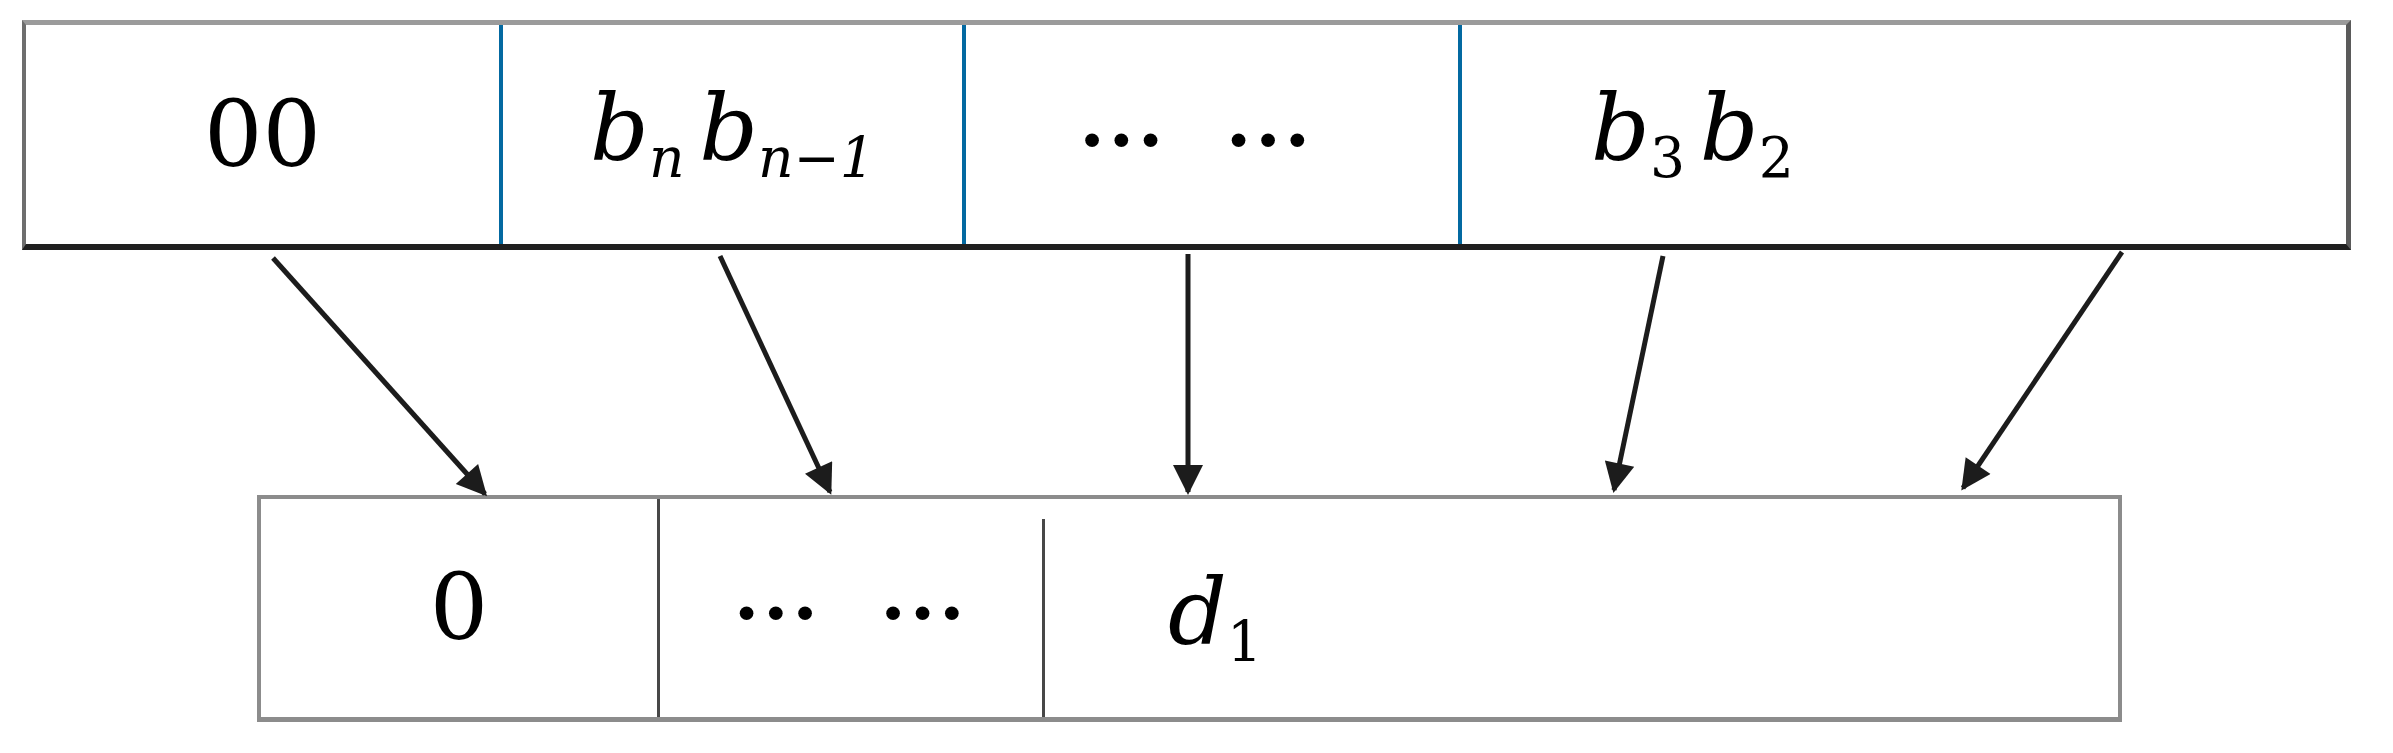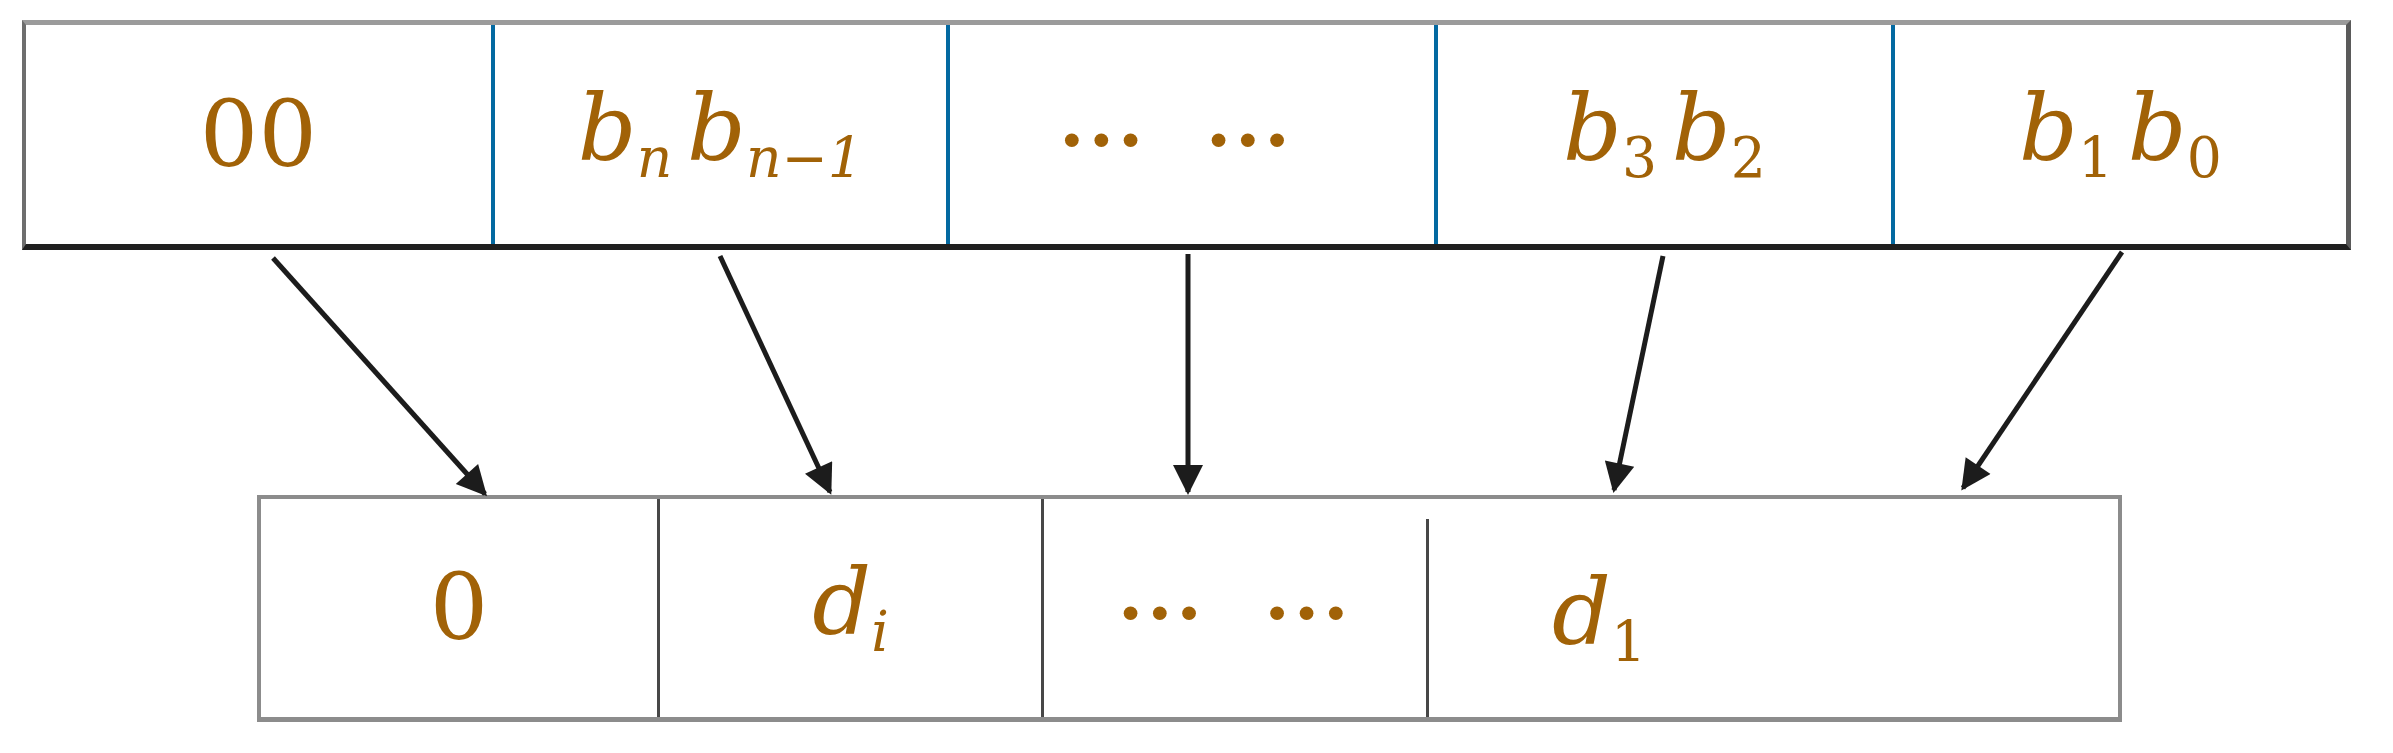--- a/index.html
+++ b/index.html
@@ -33,21 +33,21 @@
     justify-content: center;
     box-sizing: border-box;
     flex-shrink: 1;
     overflow: visible;
   }
   .row-top .cell + .cell { border-left: 4px solid #0369a1; }
   .row-bottom .cell + .cell { border-left: 3px solid #474747; }
   .math {
     font-size: 92px;
     line-height: 1;
-    color: #a16207;
+    color: #000000;
     white-space: nowrap;
   }
   .part { display: inline-block; }
   .part + .part { margin-left: 0.16em; }
   .style-italic .base { font-style: italic; }
   .sub {
     font-size: 0.6em;
     vertical-align: -0.3em;
     letter-spacing: 0;
   }
@@ -75,30 +75,24 @@
       </div>
       <div class="cell style-italic" style="flex: 0 1 463px;">
         <span class="math"><span class="part"><span class="base">b</span><span class="sub sub-italic">n</span></span><span class="part"><span class="base">b</span><span class="sub sub-italic">n−1</span></span></span>
       </div>
       <div class="cell style-dots" style="flex: 0 1 465px;">
         <span class="math"><span class="part"><span class="base">··· ···</span></span></span>
       </div>
       <div class="cell style-italic" style="flex: 0 1 465px; margin-left: 31px;">
         <span class="math"><span class="part"><span class="base">b</span><span class="sub">3</span></span><span class="part"><span class="base">b</span><span class="sub">2</span></span></span>
       </div>
-      <div class="cell style-italic" style="flex: 0 1 463px;">
-        <span class="math"><span class="part"><span class="base">b</span><span class="sub">1</span></span><span class="part"><span class="base">b</span><span class="sub">0</span></span></span>
-      </div>
     </div>
   <div class="row row-bottom" id="bottom-row" style="left: 257px; top: 495px; width: 1865px; height: 227px;">
       <div class="cell style-upright" style="flex: 0 1 396px;">
         <span class="math"><span class="part"><span class="base">0</span></span></span>
-      </div>
-      <div class="cell style-italic" style="flex: 0 1 384px;">
-        <span class="math"><span class="part"><span class="base">d</span><span class="sub sub-italic">i</span></span></span>
       </div>
       <div class="cell style-dots" style="flex: 0 1 385px;">
         <span class="math"><span class="part"><span class="base">··· ···</span></span></span>
       </div>
       <div class="cell style-italic" style="flex: 0 1 343px; margin-top: 20px;">
         <span class="math"><span class="part"><span class="base">d</span><span class="sub">1</span></span></span>
       </div>
     </div>
   <svg class="arrows" id="arrow-layer" width="2393" height="753" viewBox="0 0 2393 753">
     <defs>

